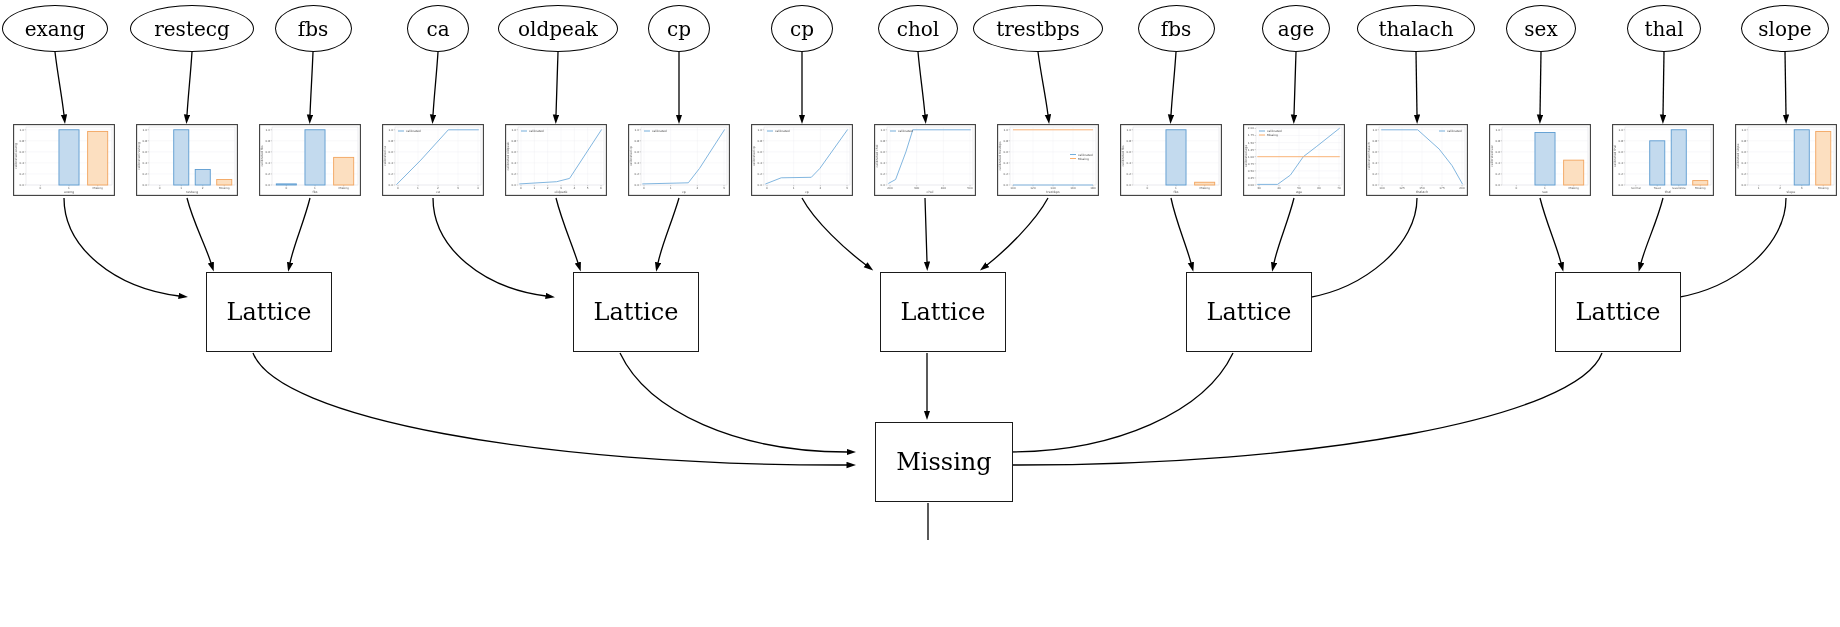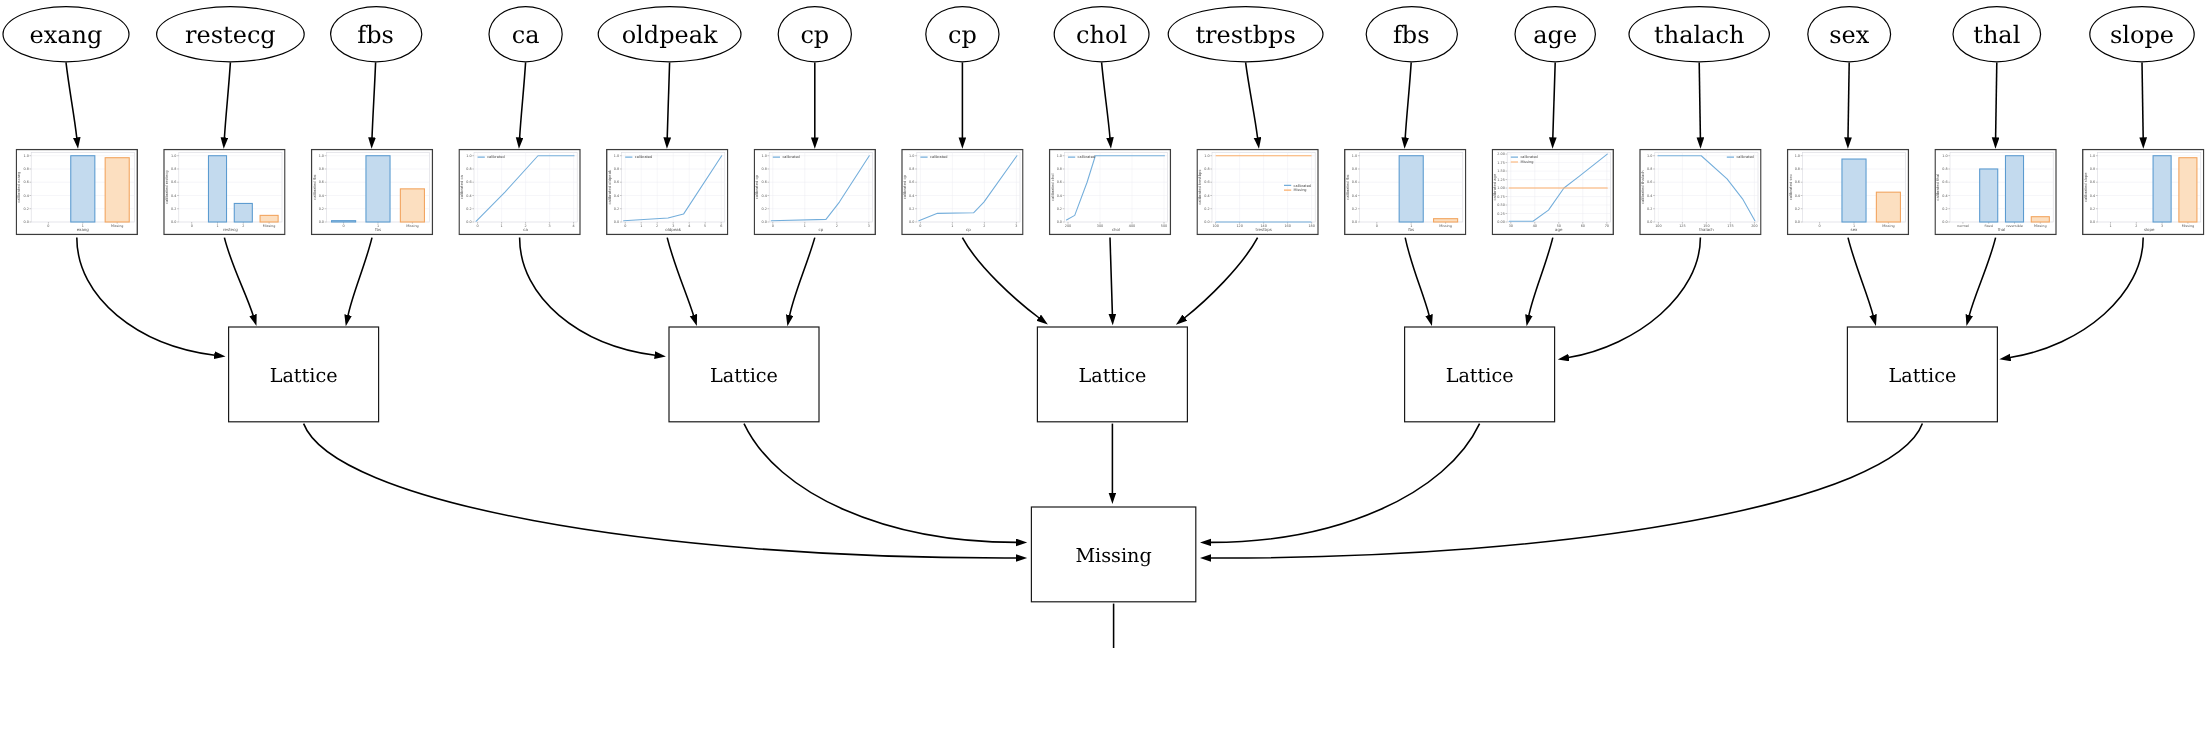--- a/index.html
+++ b/index.html
@@ -1,21 +1,21 @@
 <!DOCTYPE html>
 <html><head>
 <meta charset="utf-8">
 <style>
   html,body{margin:0;padding:0;background:#ffffff;}
   #canvas{position:relative;width:1840px;height:540px;background:#ffffff;overflow:hidden;
           font-family:"DejaVu Serif","Liberation Serif",serif;}
   .node-ellipse{position:absolute;border:1.4px solid #000;border-radius:50%;background:#fff;
                 display:flex;align-items:center;justify-content:center;font-size:20px;color:#000;box-sizing:border-box;}
   .node-box{position:absolute;border:1.4px solid #1a1a1a;background:#fff;
-            display:flex;align-items:center;justify-content:center;font-size:16px;color:#000;box-sizing:border-box;}
+            display:flex;align-items:center;justify-content:center;font-size:24px;color:#000;box-sizing:border-box;margin-left:16px;}
   #edges{position:absolute;left:0;top:0;pointer-events:none;}
   .thumb{position:absolute;}
 </style>
 </head>
 <body>
 
 <div id="canvas">
   <svg id="edges" width="1840" height="627" viewBox="0 0 1840 627">
     <defs>
       <marker id="arrow" markerWidth="10" markerHeight="7" refX="0.5" refY="3.2" orient="auto" markerUnits="userSpaceOnUse">

